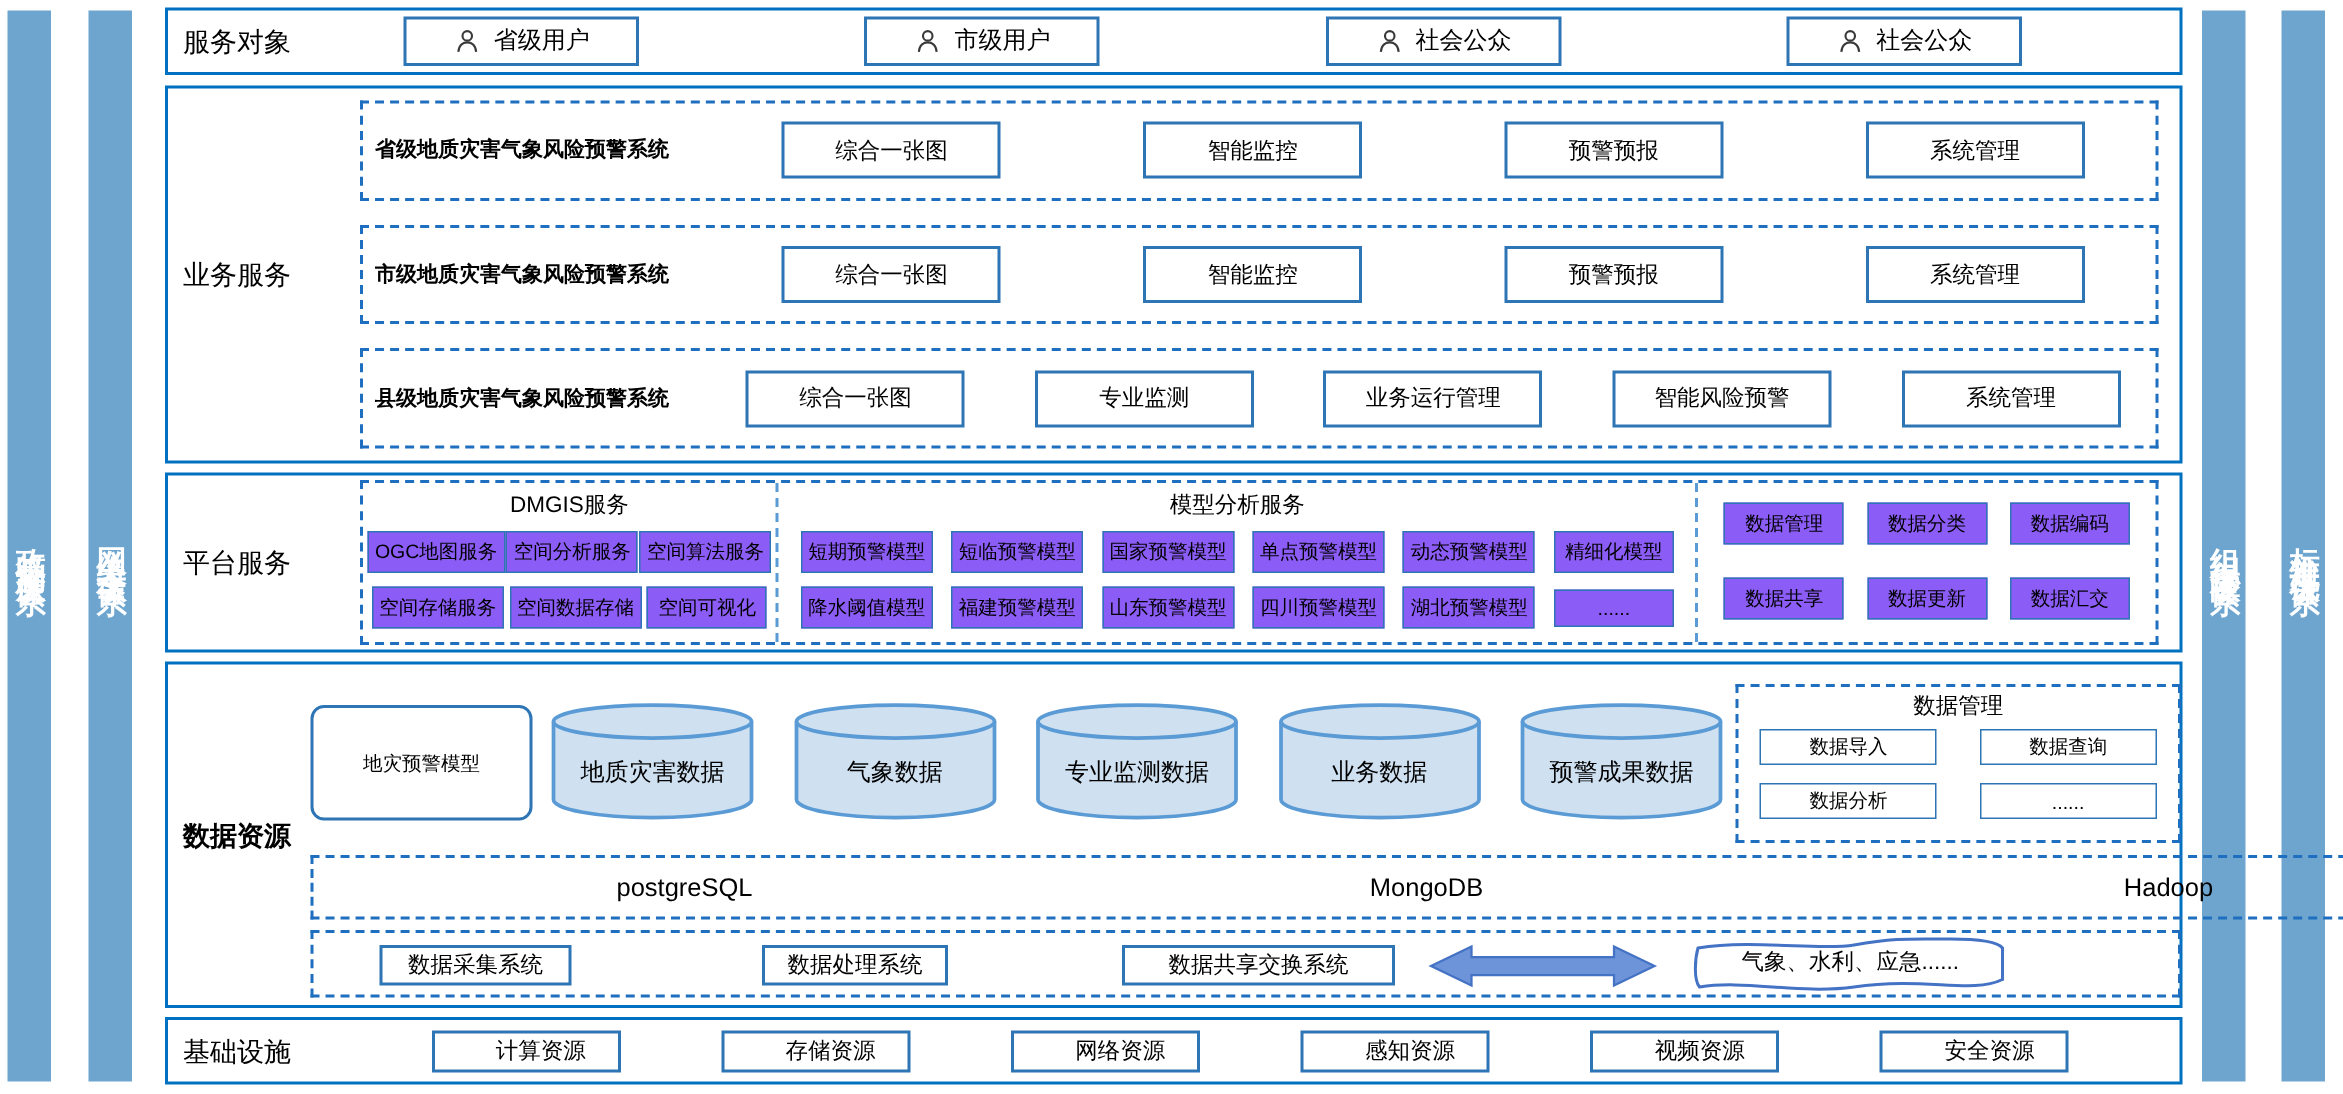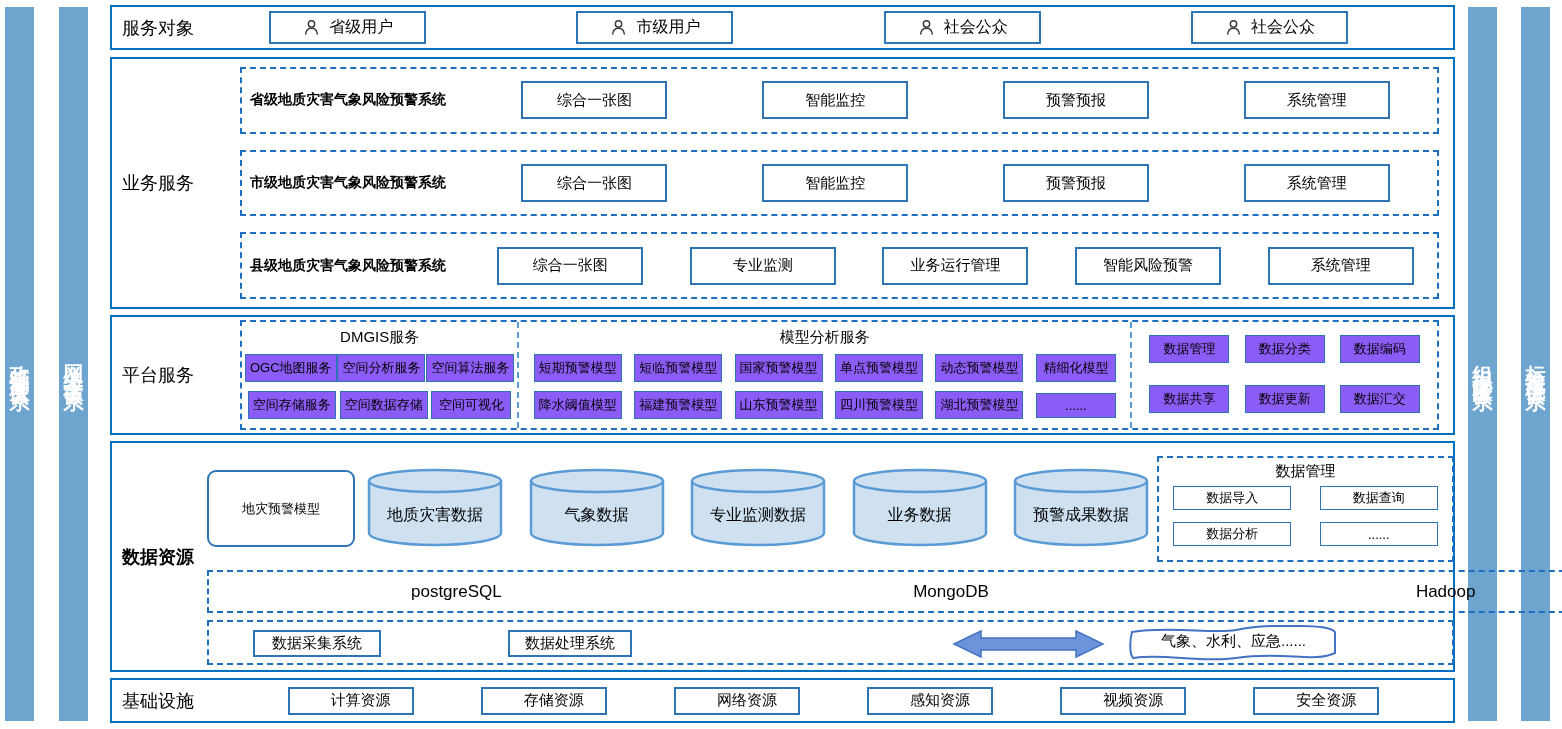--- a/index.html
+++ b/index.html
@@ -272,20 +272,21 @@
 
     <div class="db-strip">
       <div class="db-cell">postgreSQL</div>
       <div class="db-cell">MongoDB</div>
       <div class="db-cell">Hadoop</div>
     </div>
 
     <div class="flow-strip">
       <div class="solidbox sysbox" style="left:44px;width:128px;">数据采集系统</div>
       <div class="solidbox sysbox" style="left:299px;width:124px;">数据处理系统</div>
+      <div class="solidbox sysbox" style="left:539px;width:182px;">数据共享交换系统</div>
       <div class="arrow-wrap">
         <svg viewBox="0 0 155 34" width="155" height="34">
             <polygon points="3,17 30,4 30,11 125,11 125,4 152,17 125,30 125,23 30,23 30,30" fill="#6d93d8" stroke="#4472c4" stroke-width="1.5"></polygon>
           </svg>
       </div>
       <div class="wave-wrap">
         <svg viewBox="0 0 219 42" width="219" height="42" preserveAspectRatio="none">
           <path d="M8,9 C45,3 90,11 112,7 C140,2 150,3 176,3 C196,3 208,5 211,9 L211,30 C190,40 160,28 112,35 C75,40 40,30 9,35 C5,30 6,16 8,9 Z" fill="#ffffff" stroke="#4472c4" stroke-width="2"></path>
         </svg>
         <span>气象、水利、应急......</span>

